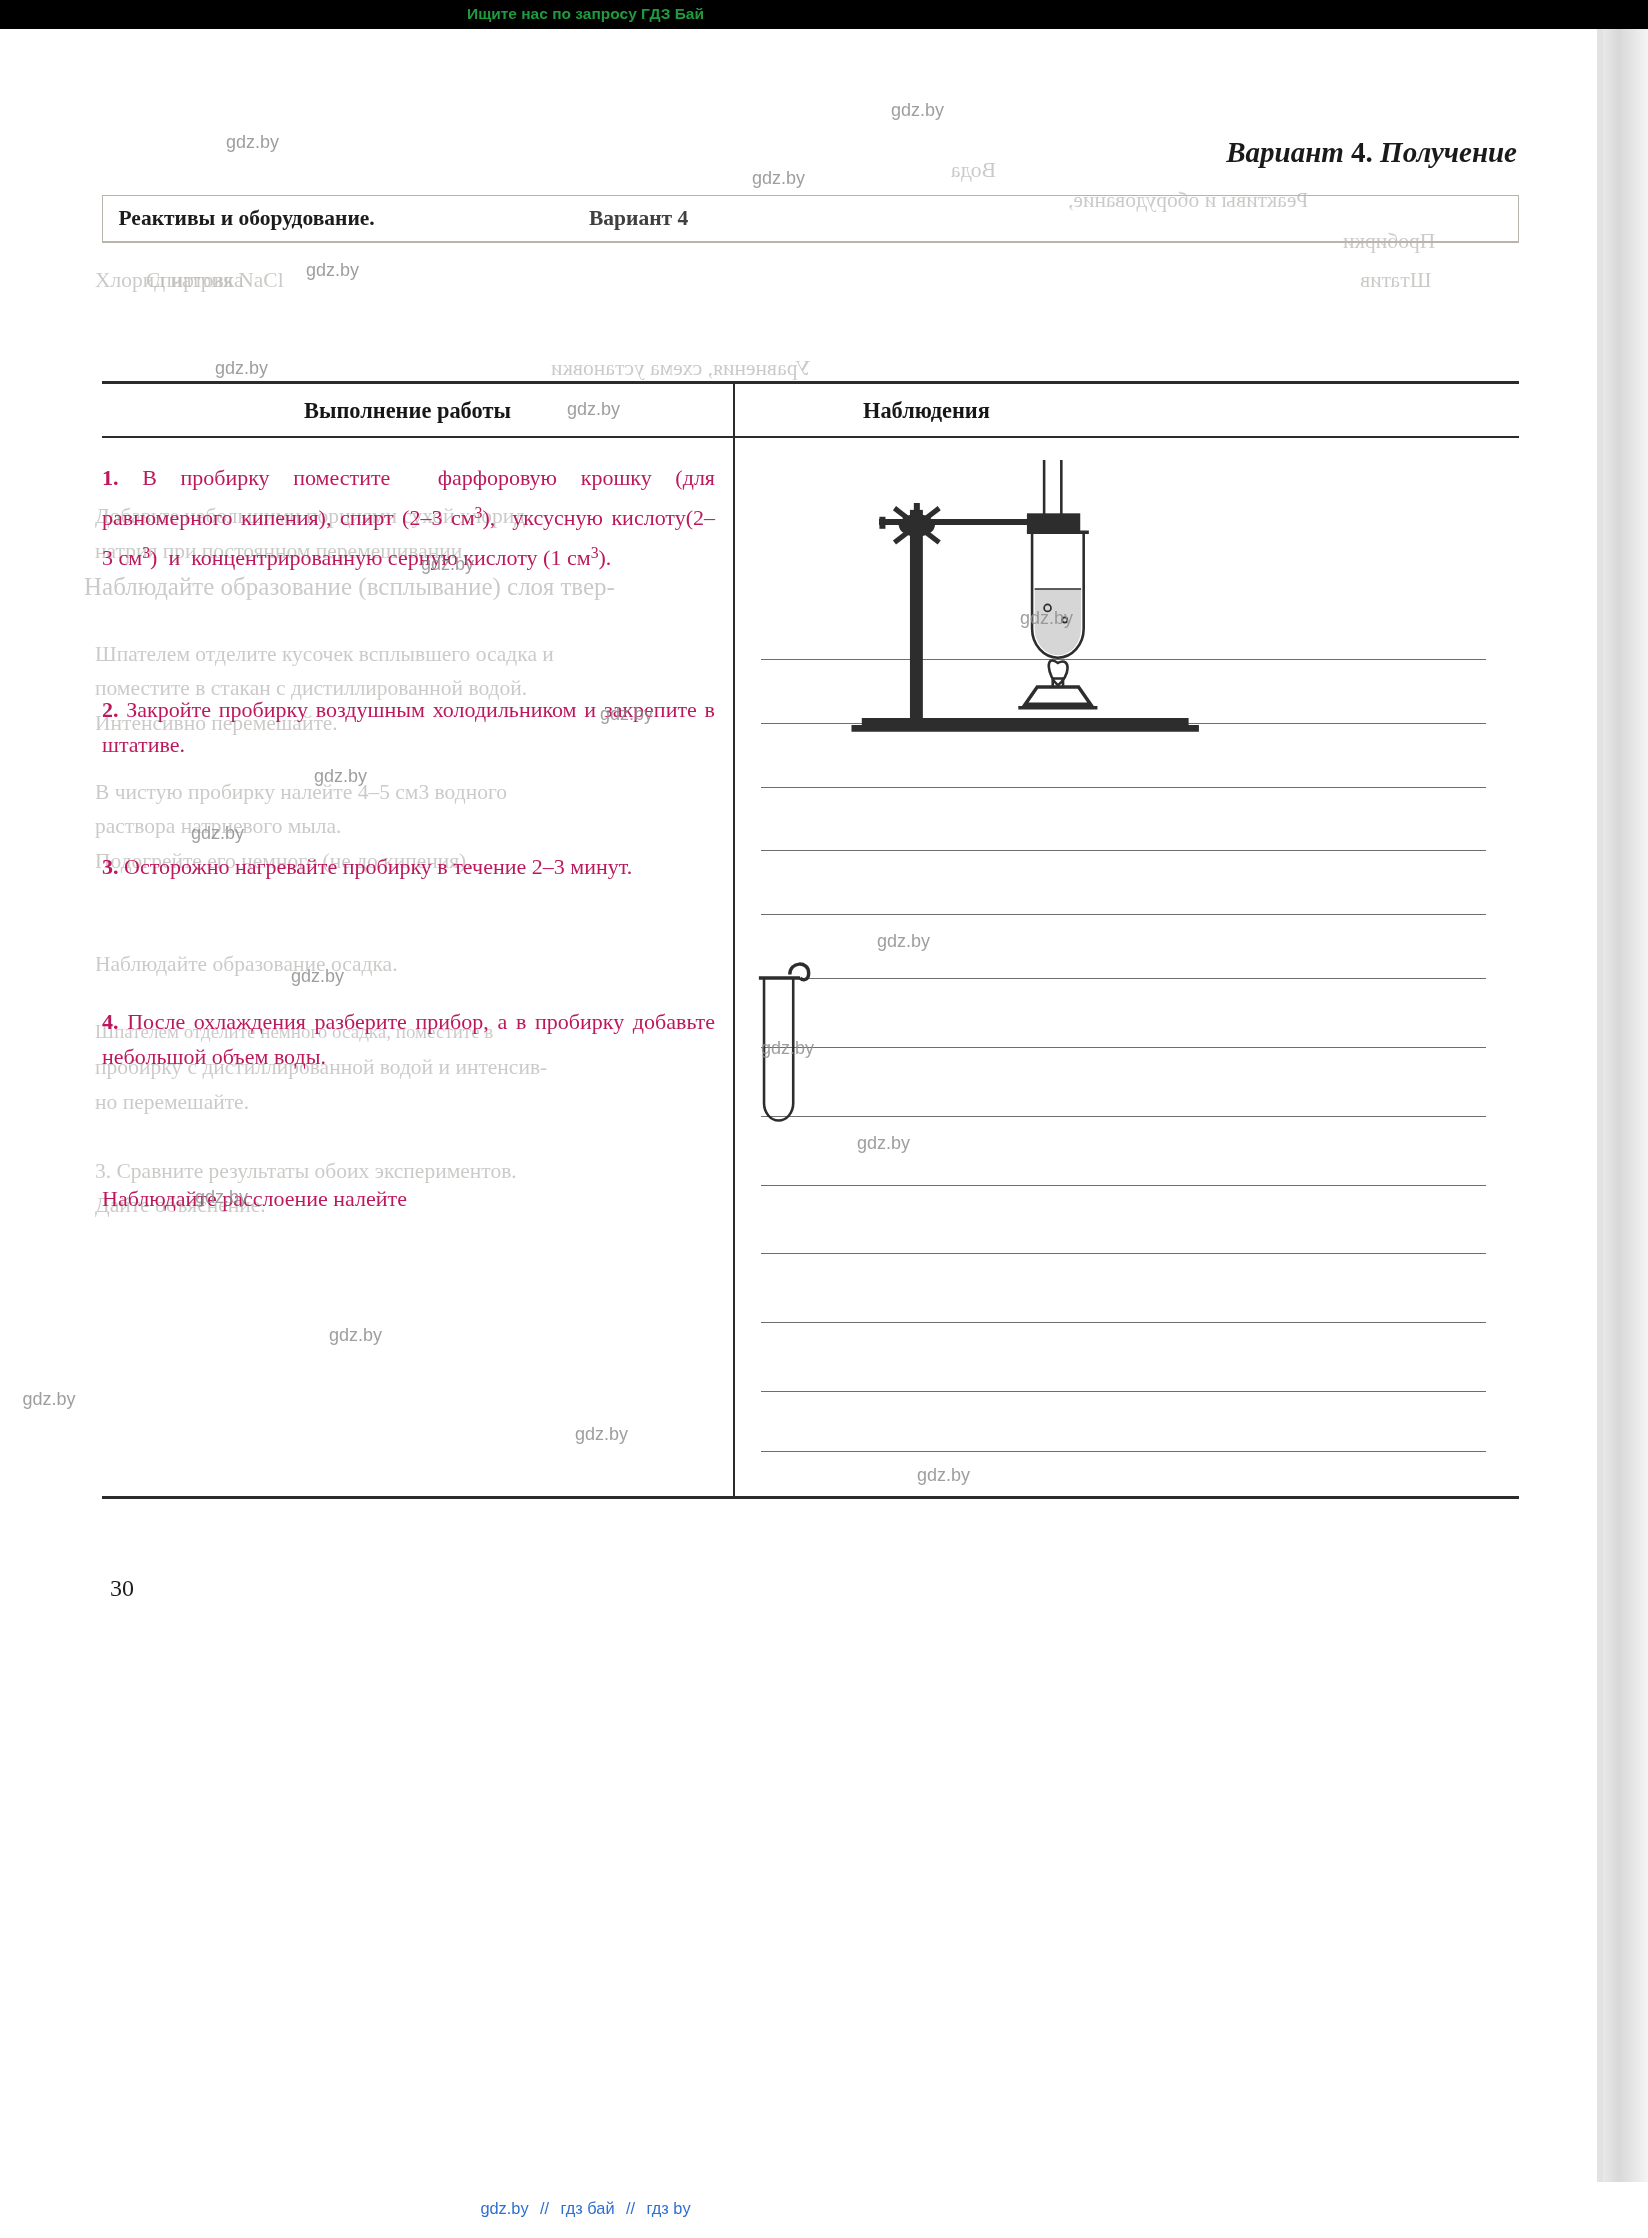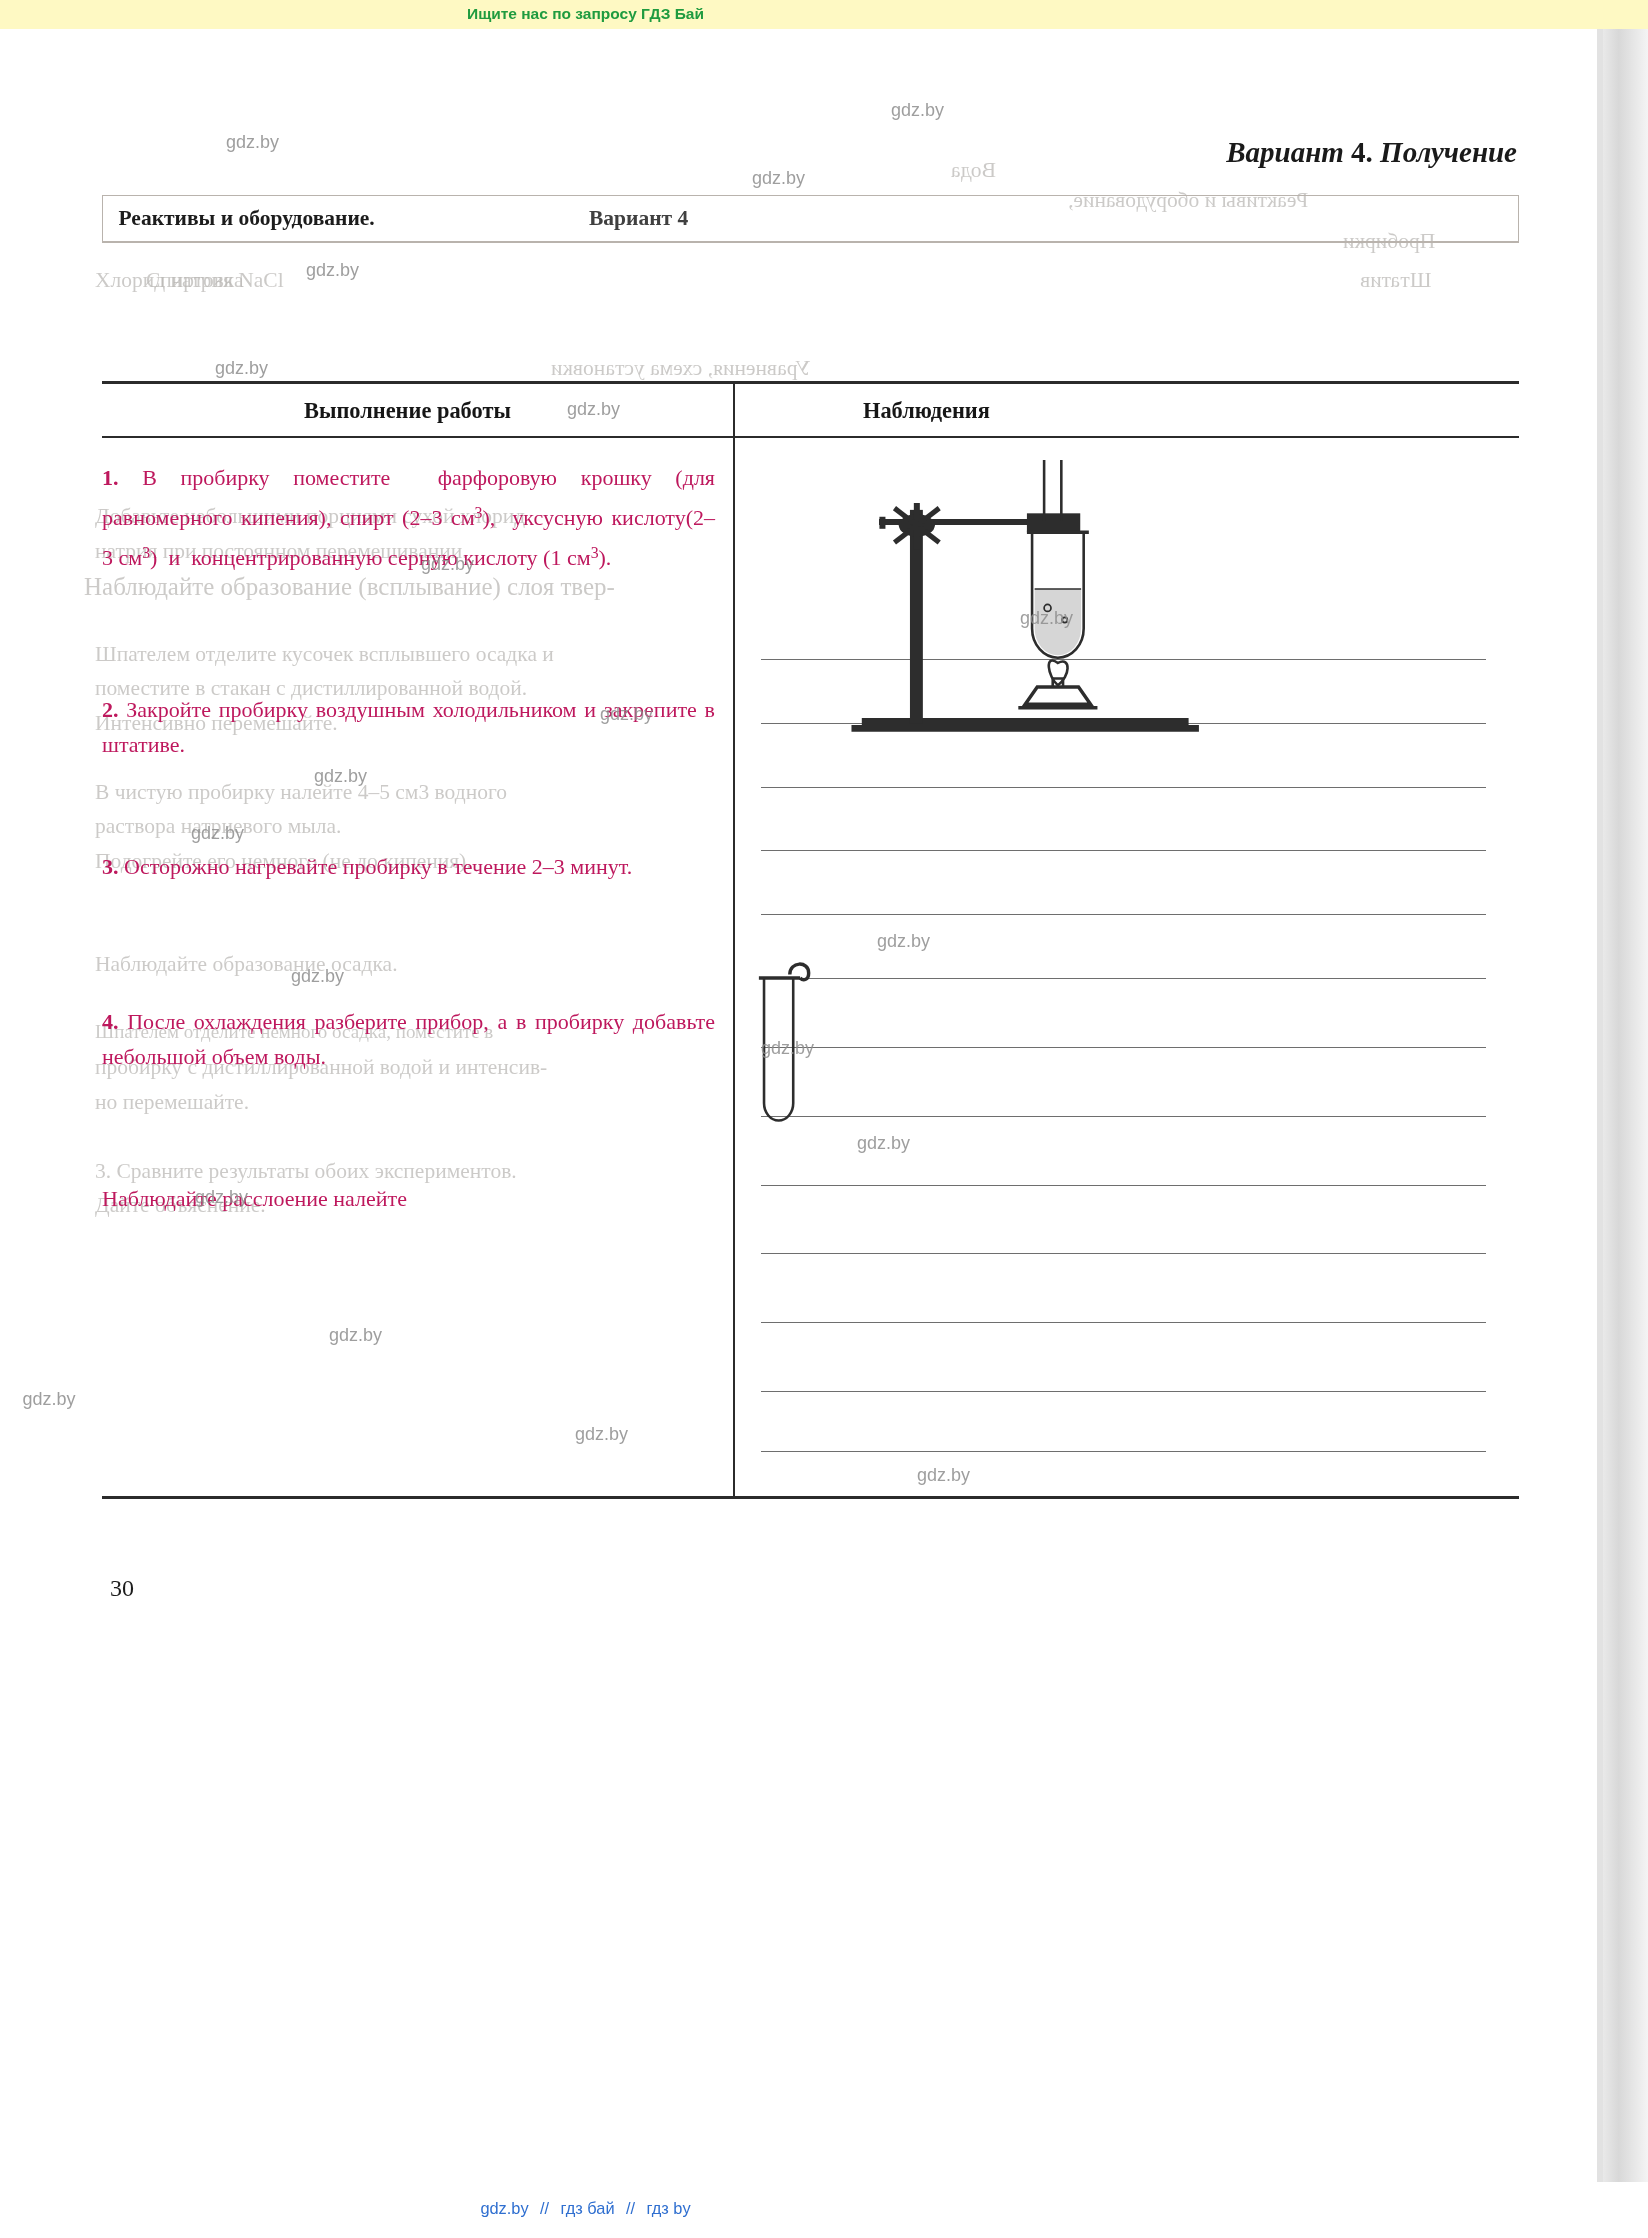--- a/index.html
+++ b/index.html
@@ -14,21 +14,21 @@
     font-family: "Liberation Serif", serif;
     overflow: hidden;
   }
 
   
   .top-banner {
     position: absolute;
     left: 0; top: 0;
     width: 1648px;
     height: 29px;
-    background: #fef9c3;
+    background: #000000;
     border-bottom: 0.9px solid #e2e2e2;
   }
   .top-banner-text {
     position: absolute;
     left: 0; top: 5.2px;
     width: 1171px;
     text-align: center;
     font-family: "Liberation Sans", sans-serif;
     font-size: 15.5px;
     font-weight: bold;

